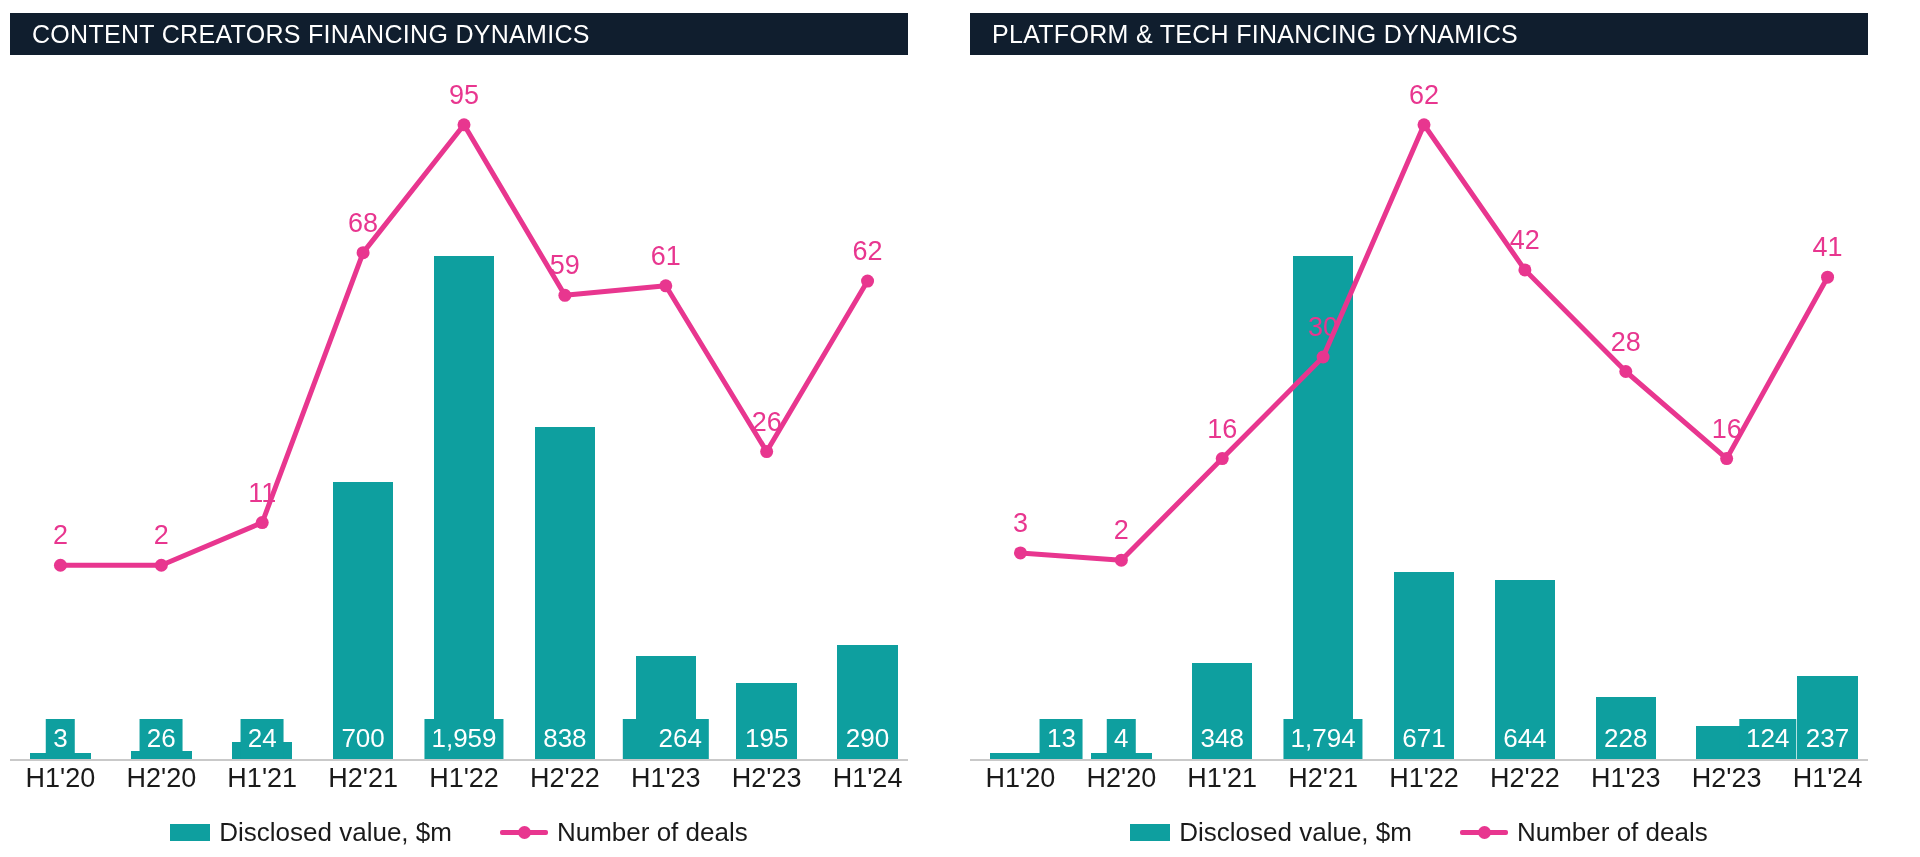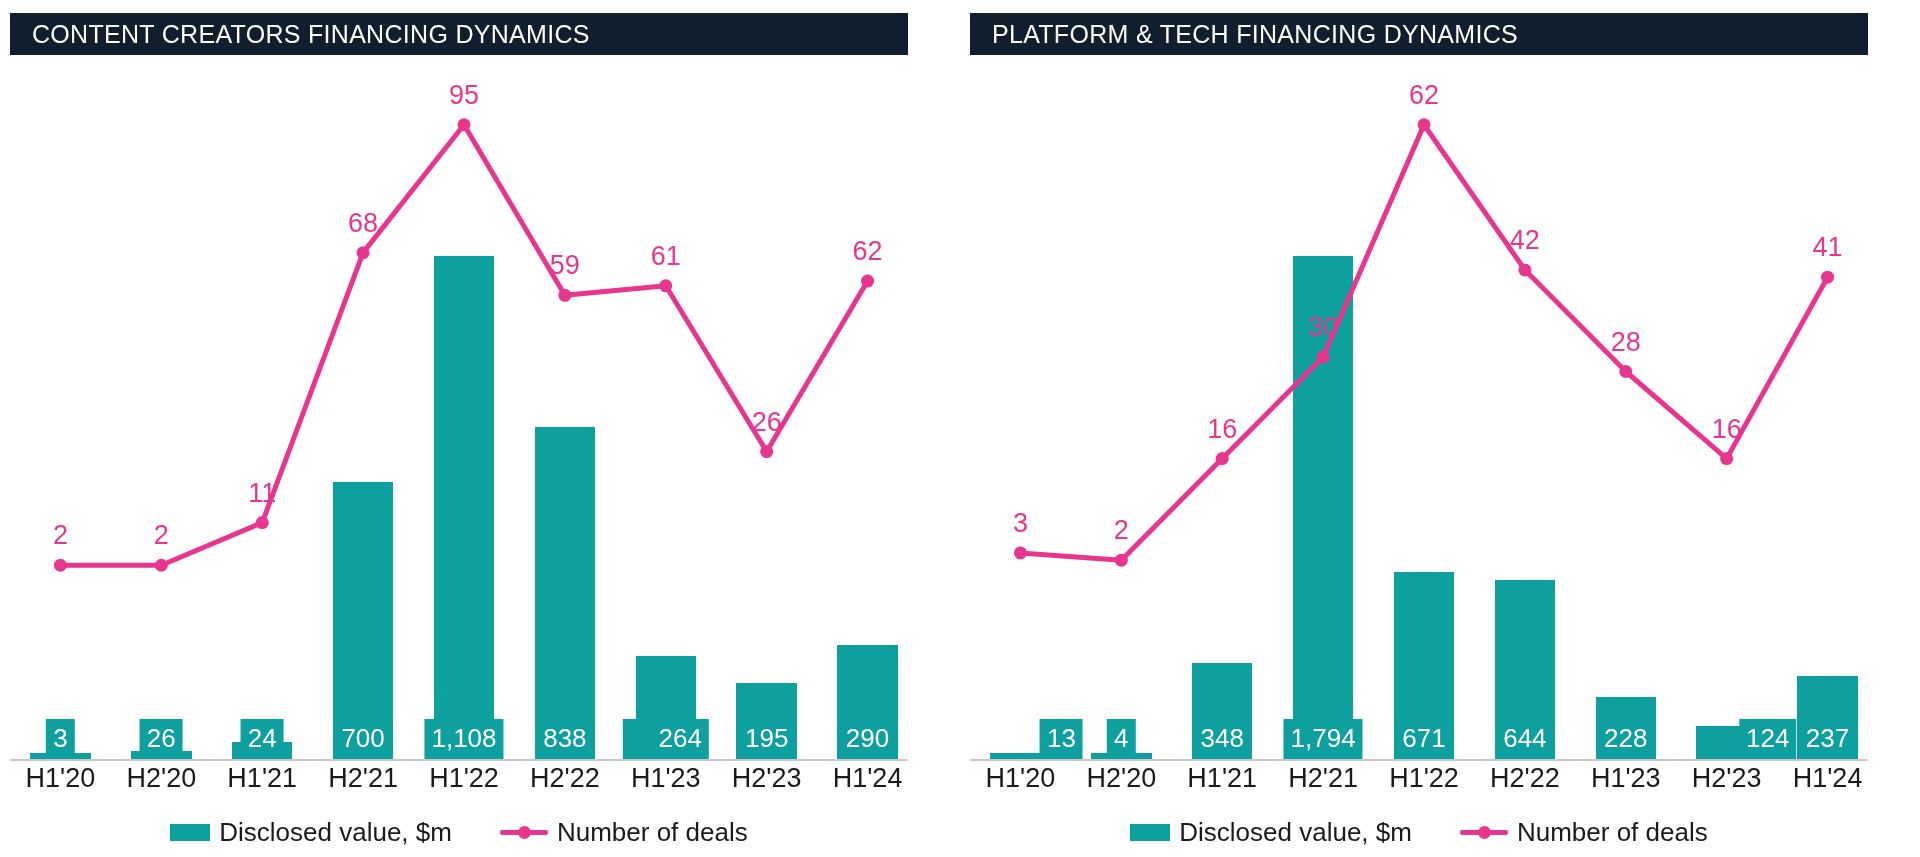--- a/index.html
+++ b/index.html
@@ -214,21 +214,21 @@
               <div class="bar" style="height: 100%;"></div>
             </div>
             <div class="bar-label" style="left: 252.222px;">24</div>
             <div class="bar-slot" style="left: 322.844px; width: 60.5333px; height: 279.311px;">
               <div class="bar" style="height: 100%;"></div>
             </div>
             <div class="bar-label" style="left: 353.111px;">700</div>
             <div class="bar-slot" style="left: 423.733px; width: 60.5333px; height: 504.754px;">
               <div class="bar" style="height: 100%;"></div>
             </div>
-            <div class="bar-label" style="left: 454px;">1,108</div>
+            <div class="bar-label" style="left: 454px;">1,959</div>
             <div class="bar-slot" style="left: 524.622px; width: 60.5333px; height: 334.375px;">
               <div class="bar" style="height: 100%;"></div>
             </div>
             <div class="bar-label" style="left: 554.889px;">838</div>
             <div class="bar-slot" style="left: 625.511px; width: 60.5333px; height: 105.34px;">
               <div class="bar" style="height: 100%;"></div>
             </div>
             <div class="bar-label" style="left: 655.778px; padding-left: 36px;">264</div>
             <div class="bar-slot" style="left: 726.4px; width: 60.5333px; height: 77.8079px;">
               <div class="bar" style="height: 100%;"></div>

